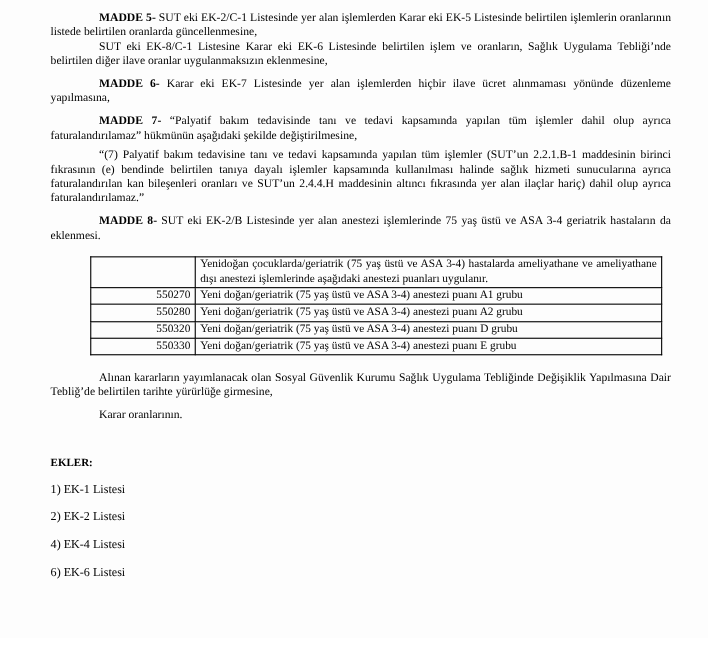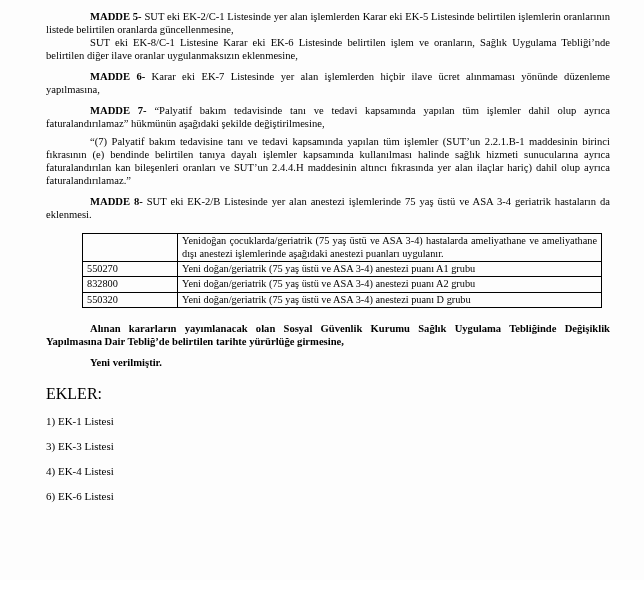--- a/index.html
+++ b/index.html
@@ -48,36 +48,35 @@
     font-size: 10.3px;
   }
   table.anesthesia td {
     border: 1px solid #000000;
     padding: 1px 4px;
     vertical-align: top;
     line-height: 1.2;
   }
   td.code {
     width: 86px;
-    text-align: left;
+    text-align: right;
   }
   td.blank {
     width: 86px;
   }
   td.head-desc {
     text-align: justify;
   }
   .after-table {
     margin-top: 14px;
-    font-weight: bold;
   }
   .ekler-title {
-    font-weight: normal;
-    font-size: 16px;
-    margin-top: 16px;
+    font-weight: bold;
+    font-size: 10px;
+    margin-top: 32px;
     margin-bottom: 0;
   }
   .ekler-item {
     font-size: 11px;
     line-height: 1.28;
   }
   .spacer-sm { height: 8px; }
   .spacer-xs { height: 5px; }
 </style>
 </head>
@@ -108,38 +107,42 @@
     <tbody>
       <tr>
         <td class="blank"></td>
         <td class="head-desc">Yenidoğan çocuklarda/geriatrik (75 yaş üstü ve ASA 3-4) hastalarda ameliyathane ve ameliyathane dışı anestezi işlemlerinde aşağıdaki anestezi puanları uygulanır.</td>
       </tr>
       <tr>
         <td class="code">550270</td>
         <td>Yeni doğan/geriatrik (75 yaş üstü ve ASA 3-4) anestezi puanı A1 grubu</td>
       </tr>
       <tr>
-        <td class="code">832800</td>
+        <td class="code">550280</td>
         <td>Yeni doğan/geriatrik (75 yaş üstü ve ASA 3-4) anestezi puanı A2 grubu</td>
       </tr>
       <tr>
         <td class="code">550320</td>
         <td>Yeni doğan/geriatrik (75 yaş üstü ve ASA 3-4) anestezi puanı D grubu</td>
+      </tr>
+      <tr>
+        <td class="code">550330</td>
+        <td>Yeni doğan/geriatrik (75 yaş üstü ve ASA 3-4) anestezi puanı E grubu</td>
       </tr>
     </tbody>
   </table>
 
   <div class="after-table">
     <p class="para indent tight">Alınan kararların yayımlanacak olan Sosyal Güvenlik Kurumu Sağlık Uygulama Tebliğinde Değişiklik Yapılmasına Dair Tebliğ’de belirtilen tarihte yürürlüğe girmesine,</p>
     <div class="spacer-sm"></div>
-    <p class="para indent tight">Yeni verilmiştir.</p>
+    <p class="para indent tight">Karar oranlarının.</p>
   </div>
 
   <div>
     <p class="ekler-title">EKLER:</p>
     <p class="ekler-item">1) EK-1 Listesi</p>
-    <p class="ekler-item">3) EK-3 Listesi</p>
+    <p class="ekler-item">2) EK-2 Listesi</p>
     <p class="ekler-item">4) EK-4 Listesi</p>
     <p class="ekler-item">6) EK-6 Listesi</p>
 
   </div>
 
 </div>
 
 </body></html>

